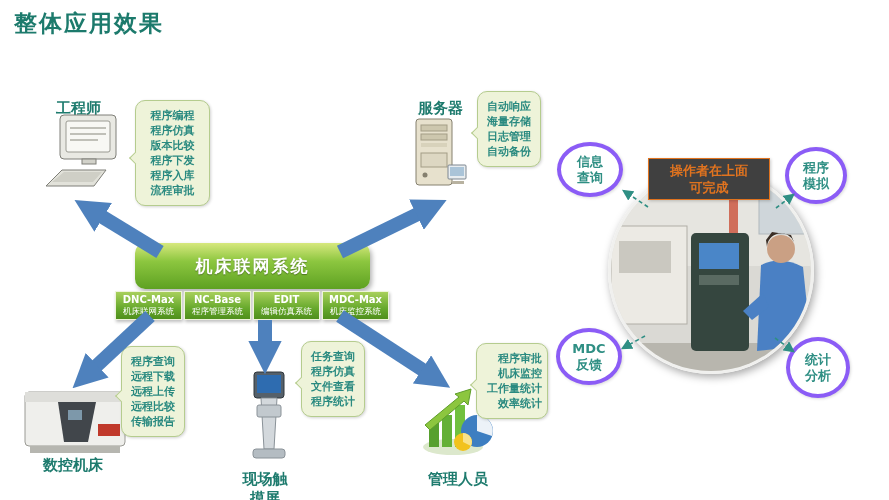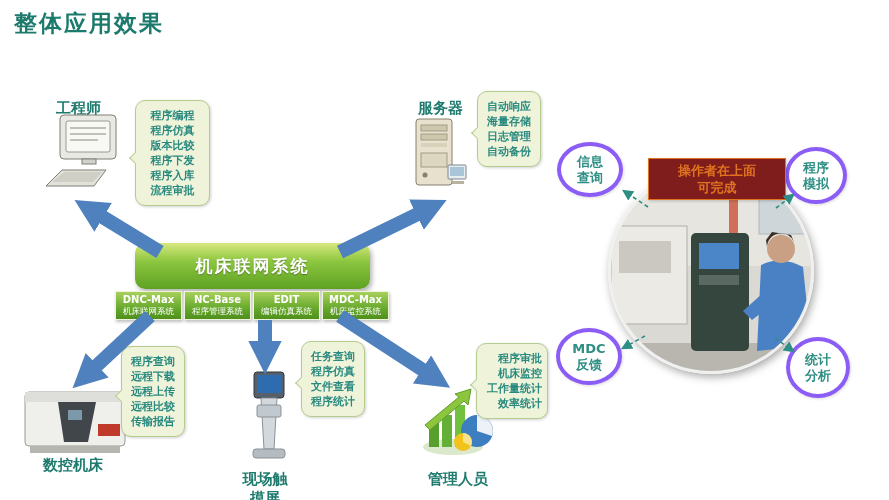--- a/index.html
+++ b/index.html
@@ -33,21 +33,21 @@
   .module .mdesc { display:block; font-size:8.5px; line-height:10px; }
 
   .oval { display:flex; flex-direction:column; align-items:center; justify-content:center;
           background:#fff; border:4px solid #8b5cf6; border-radius:50%;
           color:#2f8f84; font-weight:700; font-size:13px; line-height:16px;
           box-shadow:1px 1px 3px rgba(0,0,0,.15); z-index:6; }
 
   .photo-circle { left:608px; top:168px; width:206px; height:206px; border-radius:50%;
                   overflow:hidden; border:3px solid #f0f0ee; box-shadow:2px 3px 9px rgba(0,0,0,.35); z-index:4; }
 
-  .caption-box { left:648px; top:158px; width:138px; background:#7f1d1d; border:1px solid #e0731f;
+  .caption-box { left:648px; top:158px; width:122px; background:#404040; border:1px solid #e0731f;
                  color:#e0731f; font-weight:700; font-size:13px; line-height:17px; text-align:center;
                  padding:3px 4px; z-index:7; box-shadow:1px 1px 3px rgba(0,0,0,.2); }
 
   .layer { left:0; top:0; z-index:1; }
   .toplayer { left:0; top:0; z-index:8; pointer-events:none; }
 </style>
 </head>
 <body>
 
 <div class="stage">

